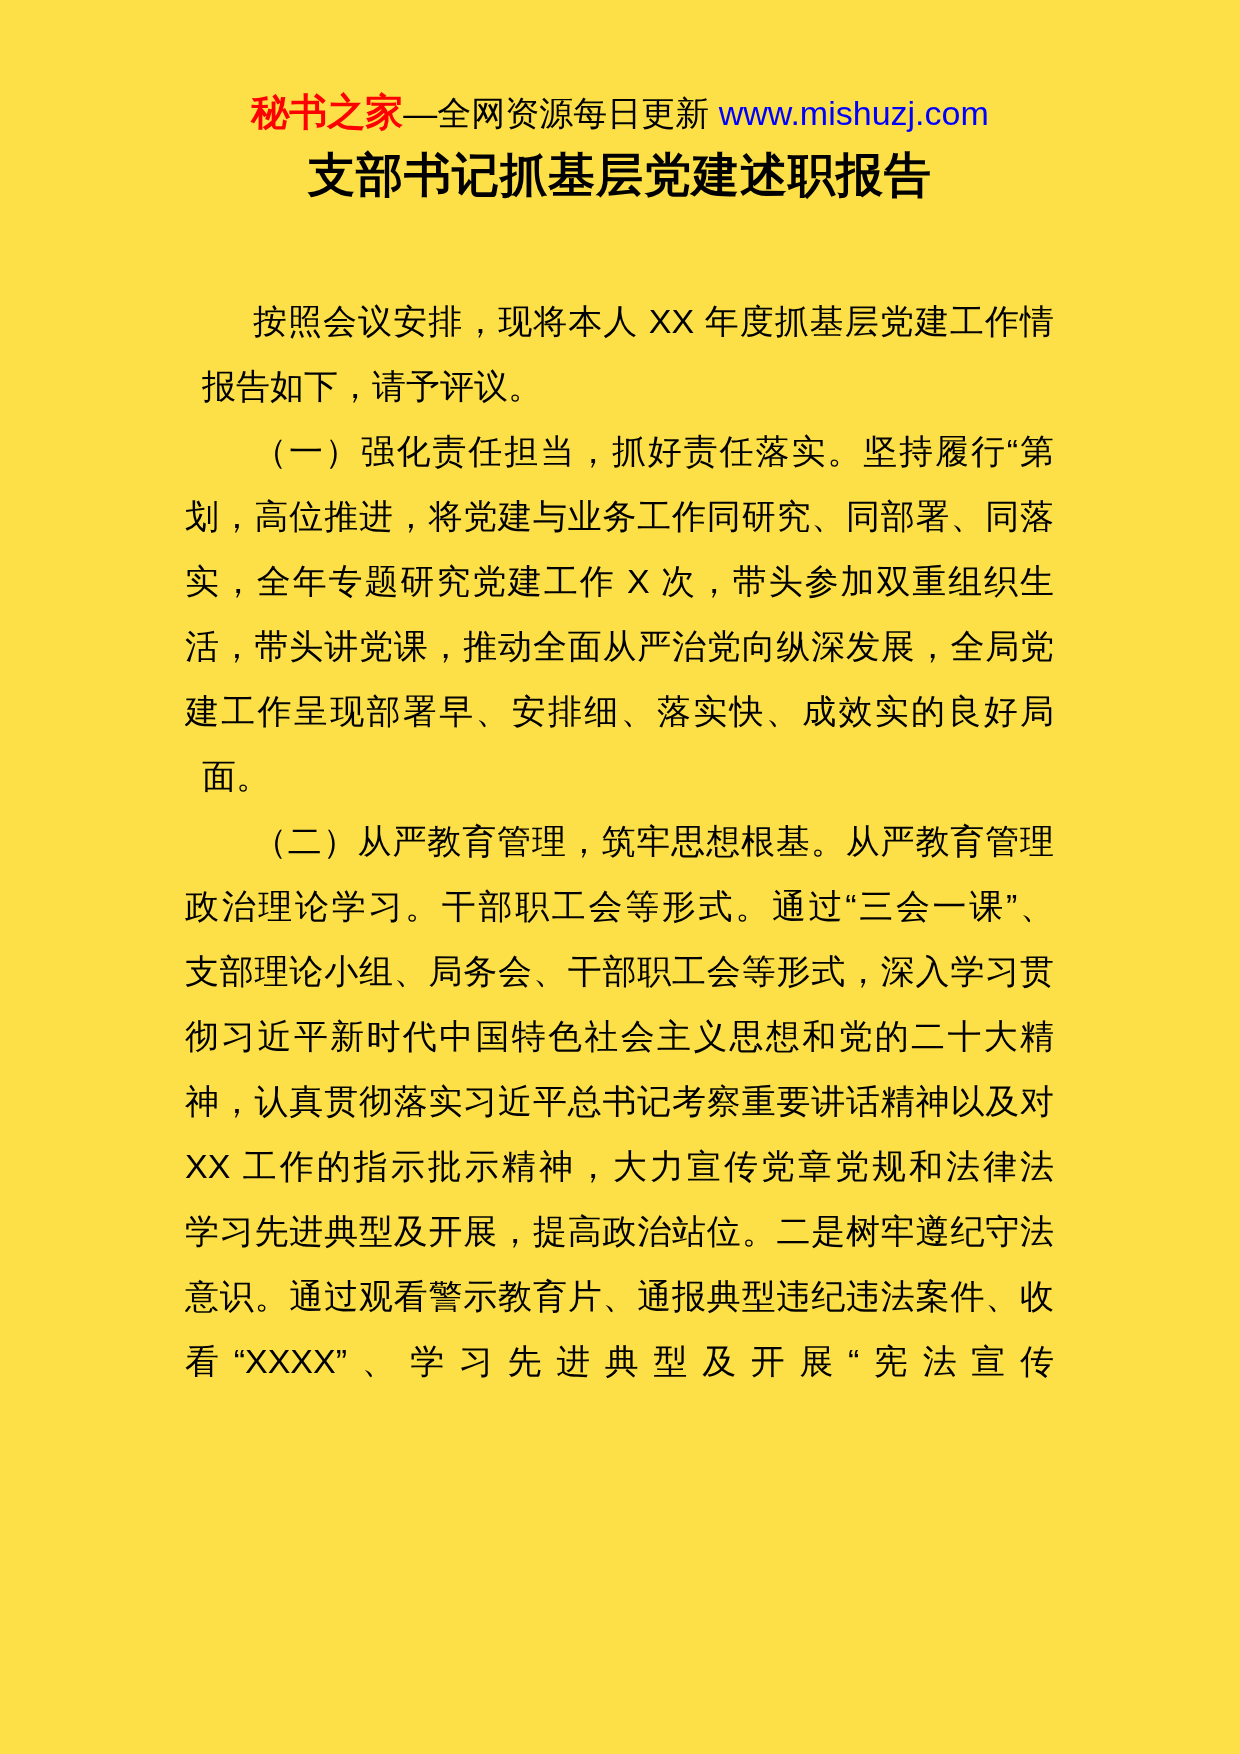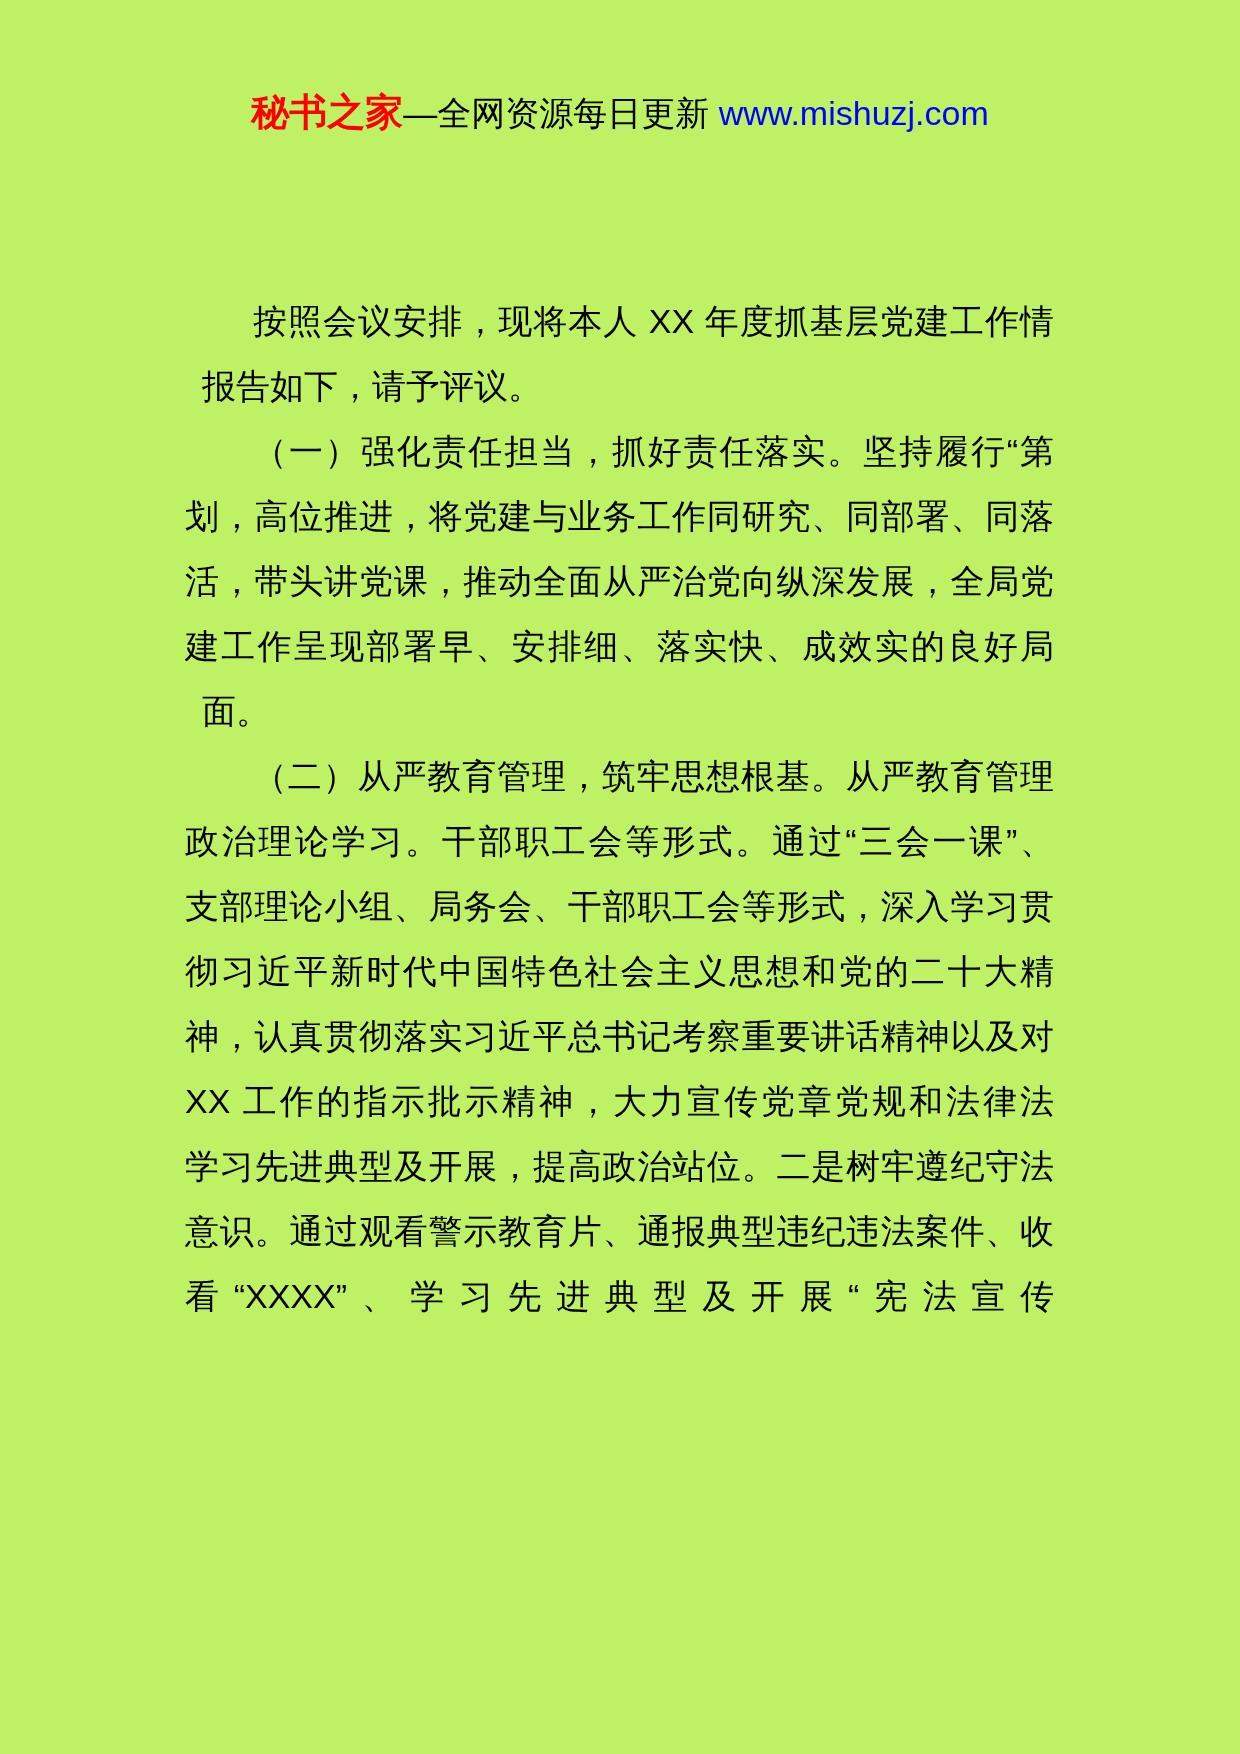--- a/index.html
+++ b/index.html
@@ -4,21 +4,21 @@
 <style>
   html, body {
     margin: 0;
     padding: 0;
     background: #ffffff;
   }
   .page {
     position: relative;
     width: 1240px;
     height: 1754px;
-    background: #bef264;
+    background: #fde047;
     font-family: "Liberation Sans", sans-serif;
     color: #000000;
     overflow: hidden;
   }
   .header-line {
     position: absolute;
     top: 86px;
     left: 0;
     width: 100%;
     text-align: center;
@@ -81,29 +81,31 @@
 </style>
 </head>
 <body>
 
 <div class="page">
 
   <div class="header-line">
     <span class="brand">秘书之家</span><span class="tagline">—全网资源每日更新 </span><span class="site-url">www.mishuzj.com</span>
   </div>
 
+  <div class="doc-title">支部书记抓基层党建述职报告</div>
 
   <div class="body-text">
 
     <div class="line just indent">按照会议安排，现将本人 XX 年度抓基层党建工作情况</div>
     <div class="line end">报告如下，请予评议。</div>
 
 
     <div class="line just indent">（一）强化责任担当，抓好责任落实。坚持履行“第</div>
     <div class="line just">划，高位推进，将党建与业务工作同研究、同部署、同落</div>
+    <div class="line just">实，全年专题研究党建工作 X 次，带头参加双重组织生</div>
     <div class="line just">活，带头讲党课，推动全面从严治党向纵深发展，全局党</div>
     <div class="line just">建工作呈现部署早、安排细、落实快、成效实的良好局</div>
     <div class="line end">面。</div>
 
     <div class="line just indent">（二）从严教育管理，筑牢思想根基。从严教育管理</div>
     <div class="line just">政治理论学习。干部职工会等形式。通过“三会一课”、</div>
     <div class="line just">支部理论小组、局务会、干部职工会等形式，深入学习贯</div>
     <div class="line just">彻习近平新时代中国特色社会主义思想和党的二十大精</div>
     <div class="line just">神，认真贯彻落实习近平总书记考察重要讲话精神以及对</div>
     <div class="line just">XX 工作的指示批示精神，大力宣传党章党规和法律法规，</div>

